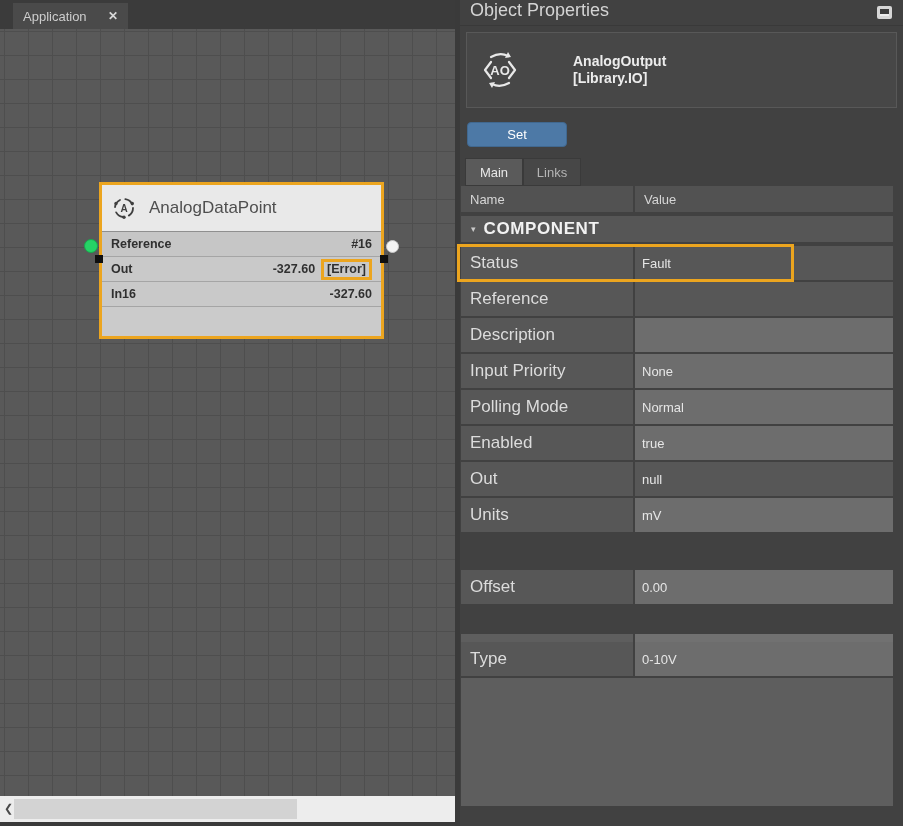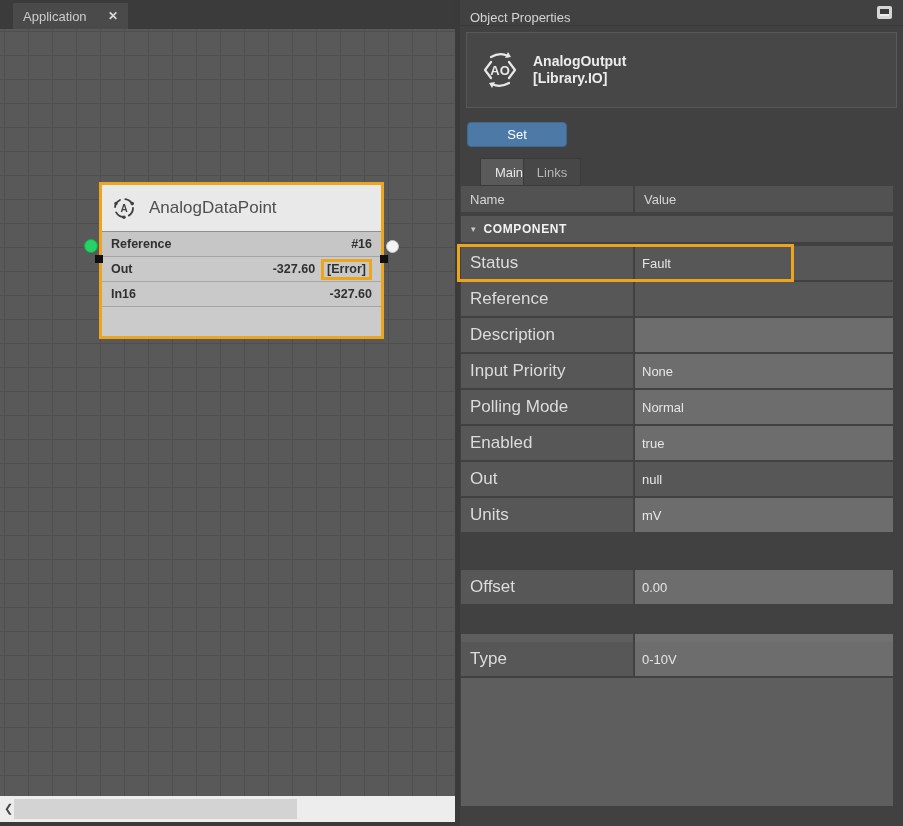--- a/index.html
+++ b/index.html
@@ -40,47 +40,47 @@
 
   .port{position:absolute;border-radius:50%;}
   #port-in{left:84px;top:239px;width:14px;height:14px;background:var(--port-green);border:1px solid #17a84e;}
   #port-out{left:386px;top:240px;width:13px;height:13px;background:#f4f4f4;border:1px solid #c9c9c9;}
   .handle{position:absolute;width:8px;height:8px;background:#101010;}
   #handle-l{left:95px;top:255px;} #handle-r{left:380px;top:255px;}
 
   
   #panel{position:absolute;left:460px;top:0;width:443px;height:826px;background:#414141;}
   #panel-title{position:absolute;left:0;top:0;width:443px;height:26px;border-bottom:1px solid #393939;
-    display:flex;align-items:flex-end;padding-left:10px;font-size:13px;color:#d4d4d4;}
+    display:flex;align-items:flex-start;padding-left:10px;font-size:18px;color:#d4d4d4;}
   #panel-btn{position:absolute;right:11px;top:6px;width:15px;height:13px;background:#d6d6d6;
     border-radius:2px;display:flex;align-items:center;justify-content:center;}
   #panel-btn .inner{width:9px;height:7px;background:#3b3b3b;border-bottom:2px solid #ececec;}
 
   #obj-card{position:absolute;left:6px;top:32px;width:431px;height:76px;background:#474747;
-    border:1px solid #585858;display:flex;align-items:center;padding-left:13px;}
+    border:1px solid #585858;display:flex;align-items:center;padding-left:13px;gap:40px;}
   #obj-card .txt{margin-left:13px;font-size:14px;font-weight:bold;color:#ececec;line-height:17px;}
 
   #set-btn{position:absolute;left:7px;top:122px;width:100px;height:25px;background:var(--btn-blue);
     border:1px solid #41688f;border-radius:4px;display:flex;align-items:center;justify-content:center;
     font-size:13px;color:#ffffff;}
 
   .ptab{position:absolute;top:158px;height:28px;display:flex;align-items:center;justify-content:center;
     font-size:13px;border:1px solid #3a3a3a;}
-  #tab-main{left:20px;width:58px;background:#5a5a5a;color:#e8e8e8;}
+  #tab-main{left:5px;width:58px;background:#5a5a5a;color:#e8e8e8;}
   #tab-links{left:63px;width:58px;background:#474747;color:#b5b5b5;}
 
   
   .hcell{position:absolute;top:186px;height:26px;background:#525252;display:flex;align-items:center;
     font-size:13px;color:#d6d6d6;padding-left:9px;}
   #hc-name{left:1px;width:172px;} #hc-value{left:175px;width:258px;}
 
   #sect-row{position:absolute;left:1px;top:216px;width:432px;height:26px;background:#565656;
     display:flex;align-items:center;padding-left:10px;}
   #sect-row .tri{font-size:9px;color:#c9c9c9;}
-  #sect-row .lbl{margin-left:8px;font-size:12px;font-weight:bold;letter-spacing:.6px;color:#f2f2f2;}
+  #sect-row .lbl{margin-left:8px;font-size:17px;font-weight:bold;letter-spacing:.6px;color:#f2f2f2;}
 
   .prow{position:absolute;left:1px;width:432px;height:34px;}
   .prow .pname{position:absolute;left:0;top:0;width:172px;height:34px;background:#575757;
     display:flex;align-items:center;padding-left:9px;font-size:17px;color:#dcdcdc;}
   .prow .pval{position:absolute;left:174px;top:0;width:258px;height:34px;background:#6d6d6d;
     display:flex;align-items:center;padding-left:7px;font-size:13px;color:#e6e6e6;}
   .prow.ro .pval{background:#575757;}
   .prow.accent .pname{background:#5e5e5e;color:var(--addr-orange);}
   .prow.accent .pval{background:#717171;color:var(--addr-orange);}
 

